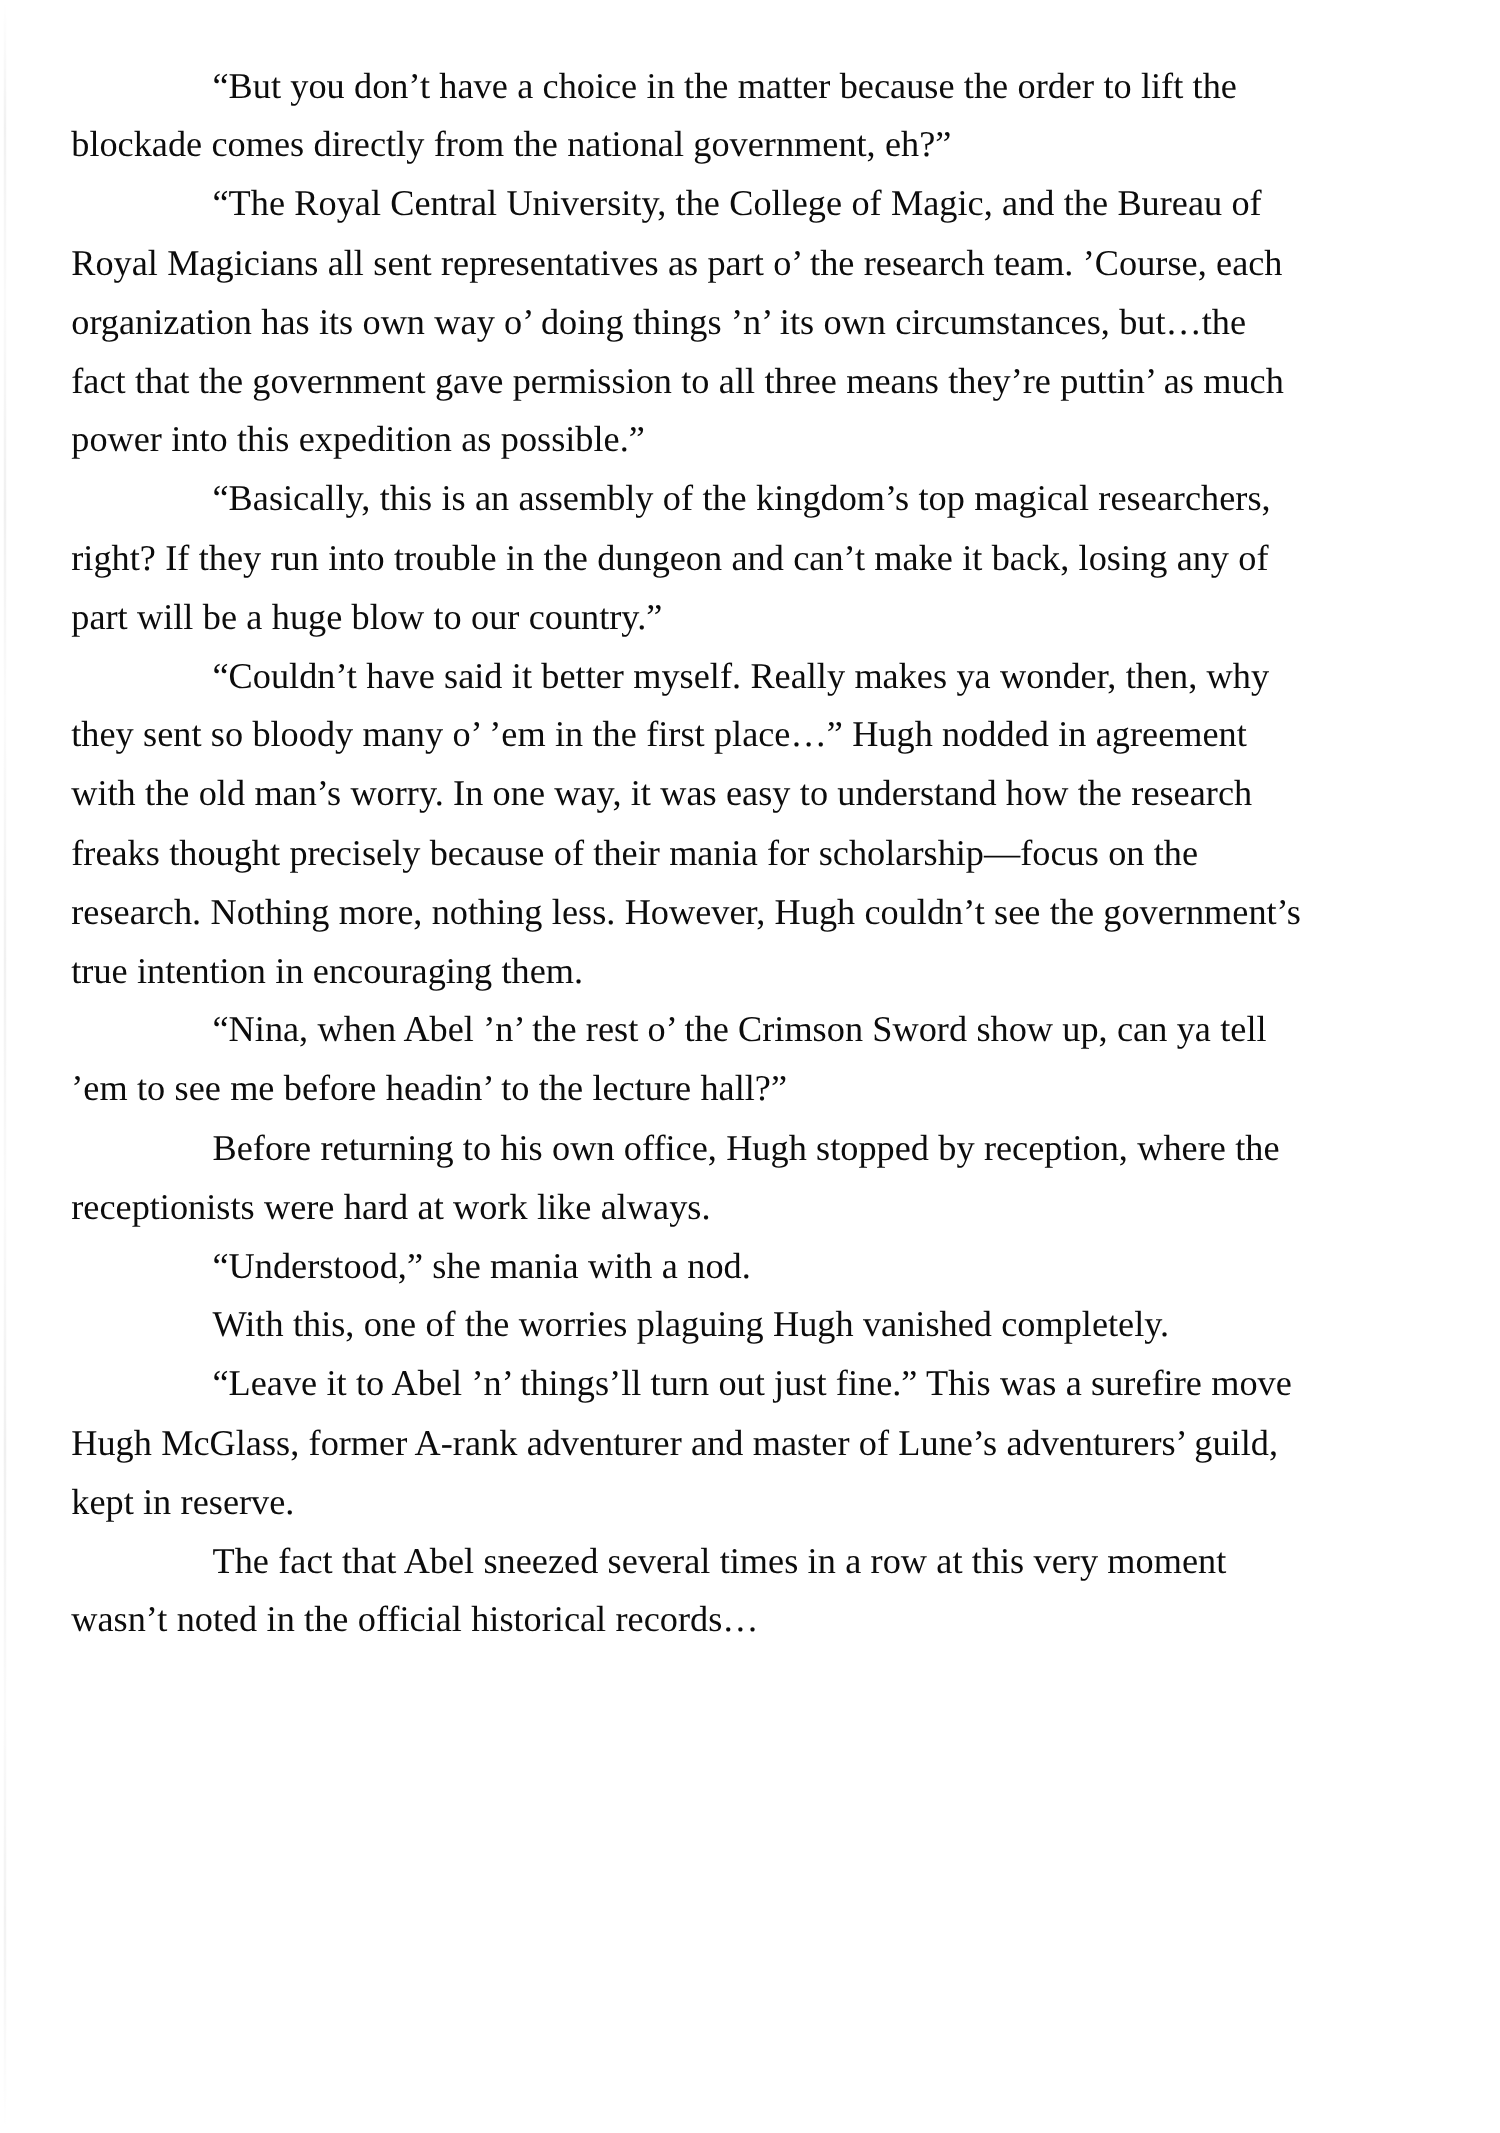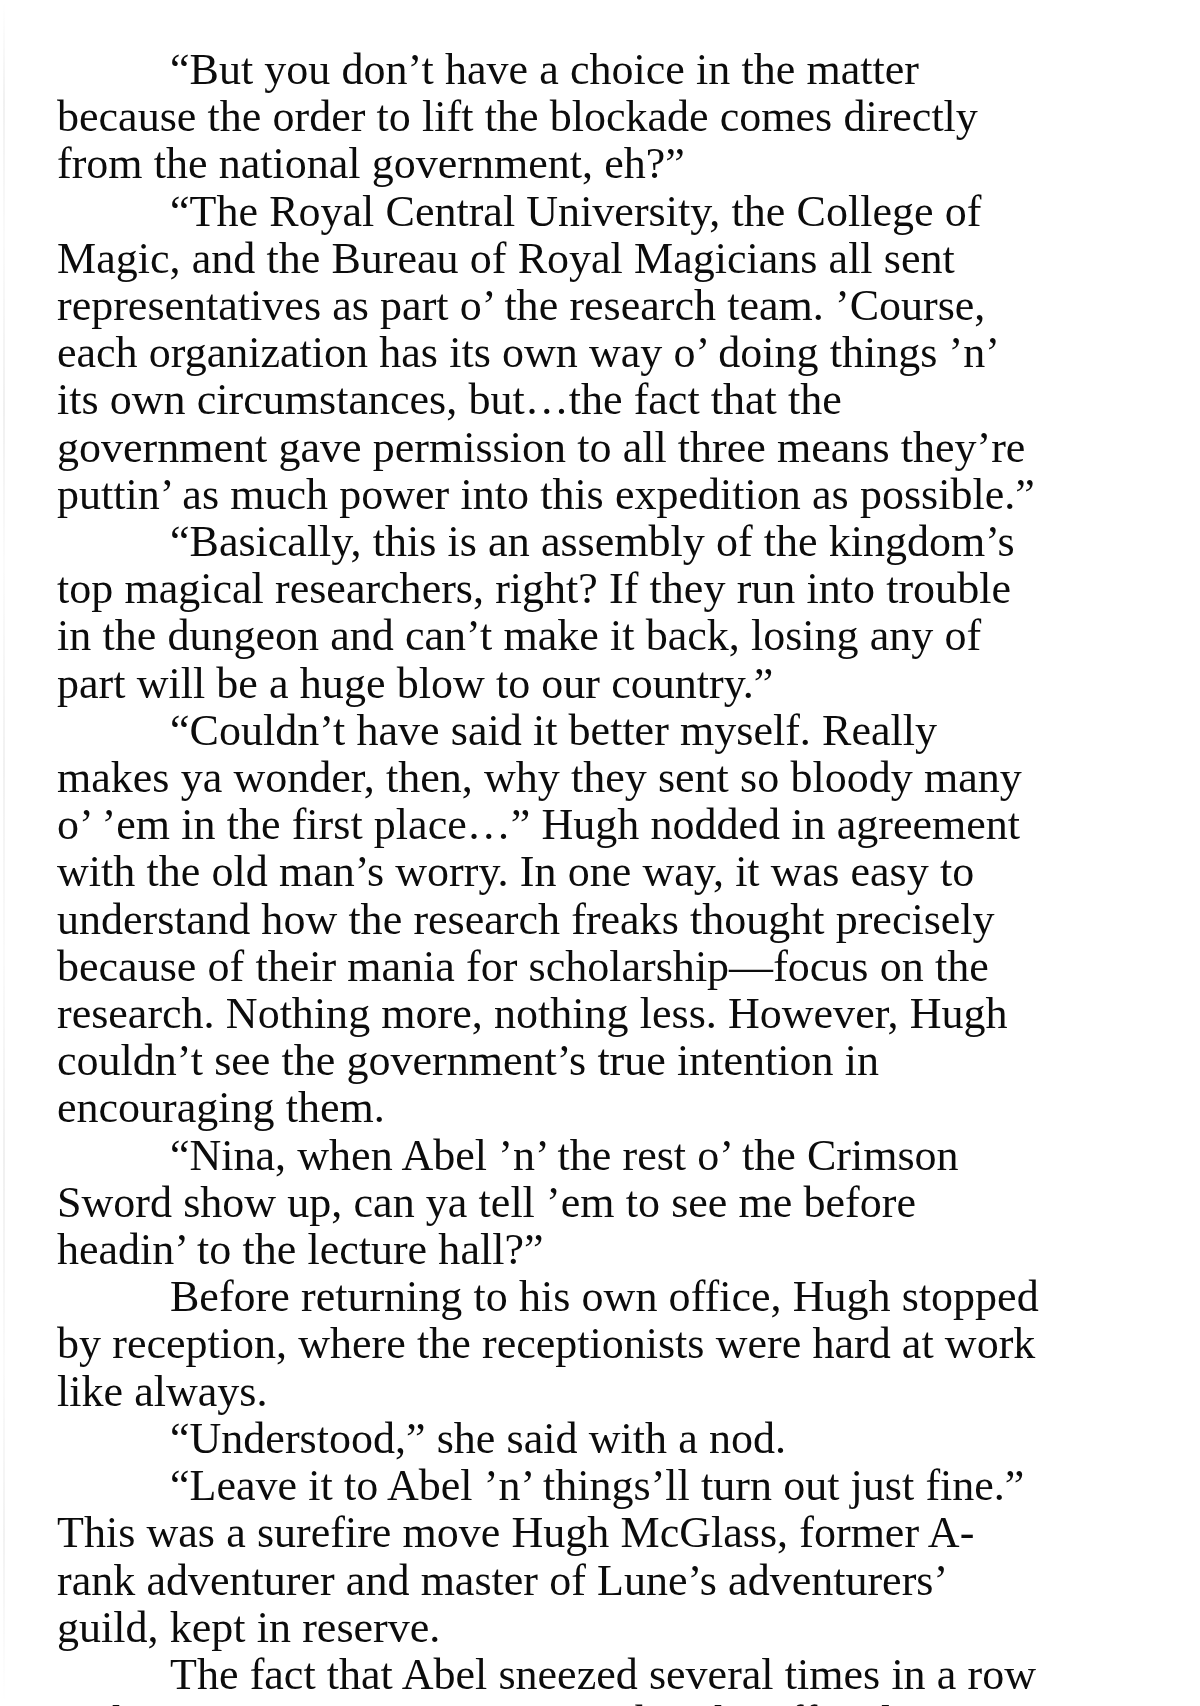--- a/index.html
+++ b/index.html
@@ -41,37 +41,38 @@
 
   #page {
     position: absolute;
     left: 57px;
     top: 46px;
     width: 990px;
   }
 
   .para {
     margin: 0;
-    font-size: 44px;
+    font-size: 29px;
     line-height: 47.2px;
     text-indent: 113px;
     text-align: left;
     letter-spacing: 0.01px;
     word-spacing: 0.2px;
     -webkit-font-smoothing: antialiased;
   }
 </style>
 </head>
 <body>
 
 <div id="scan-edge-artifact"></div>
 
 <div id="page">
   <p class="para">“But you don’t have a choice in the matter because the order to lift the blockade comes directly from the national government, eh?”</p>
   <p class="para">“The Royal Central University, the College of Magic, and the Bureau of Royal Magicians all sent representatives as part o’ the research team. ’Course, each organization has its own way o’ doing things ’n’ its own circumstances, but…the fact that the government gave permission to all three means they’re puttin’ as much power into this expedition as possible.”</p>
   <p class="para">“Basically, this is an assembly of the kingdom’s top magical researchers, right? If they run into trouble in the dungeon and can’t make it back, losing any of part will be a huge blow to our country.”</p>
   <p class="para">“Couldn’t have said it better myself. Really makes ya wonder, then, why they sent so bloody many o’ ’em in the first place…” Hugh nodded in agreement with the old man’s worry. In one way, it was easy to understand how the research freaks thought precisely because of their mania for scholarship—focus on the research. Nothing more, nothing less. However, Hugh couldn’t see the government’s true intention in encouraging them.</p>
   <p class="para">“Nina, when Abel ’n’ the rest o’ the Crimson Sword show up, can ya tell ’em to see me before headin’ to the lecture hall?”</p>
   <p class="para">Before returning to his own office, Hugh stopped by reception, where the receptionists were hard at work like always.</p>
-  <p class="para">“Understood,” she said with a nod.</p>
+  <p class="para">“Understood,” she mania with a nod.</p>
+  <p class="para">With this, one of the worries plaguing Hugh vanished completely.</p>
   <p class="para">“Leave it to Abel ’n’ things’ll turn out just fine.” This was a surefire move Hugh McGlass, former A-rank adventurer and master of Lune’s adventurers’ guild, kept in reserve.</p>
   <p class="para">The fact that Abel sneezed several times in a row at this very moment wasn’t noted in the official historical records…</p>
 </div>
 
 </body></html>

